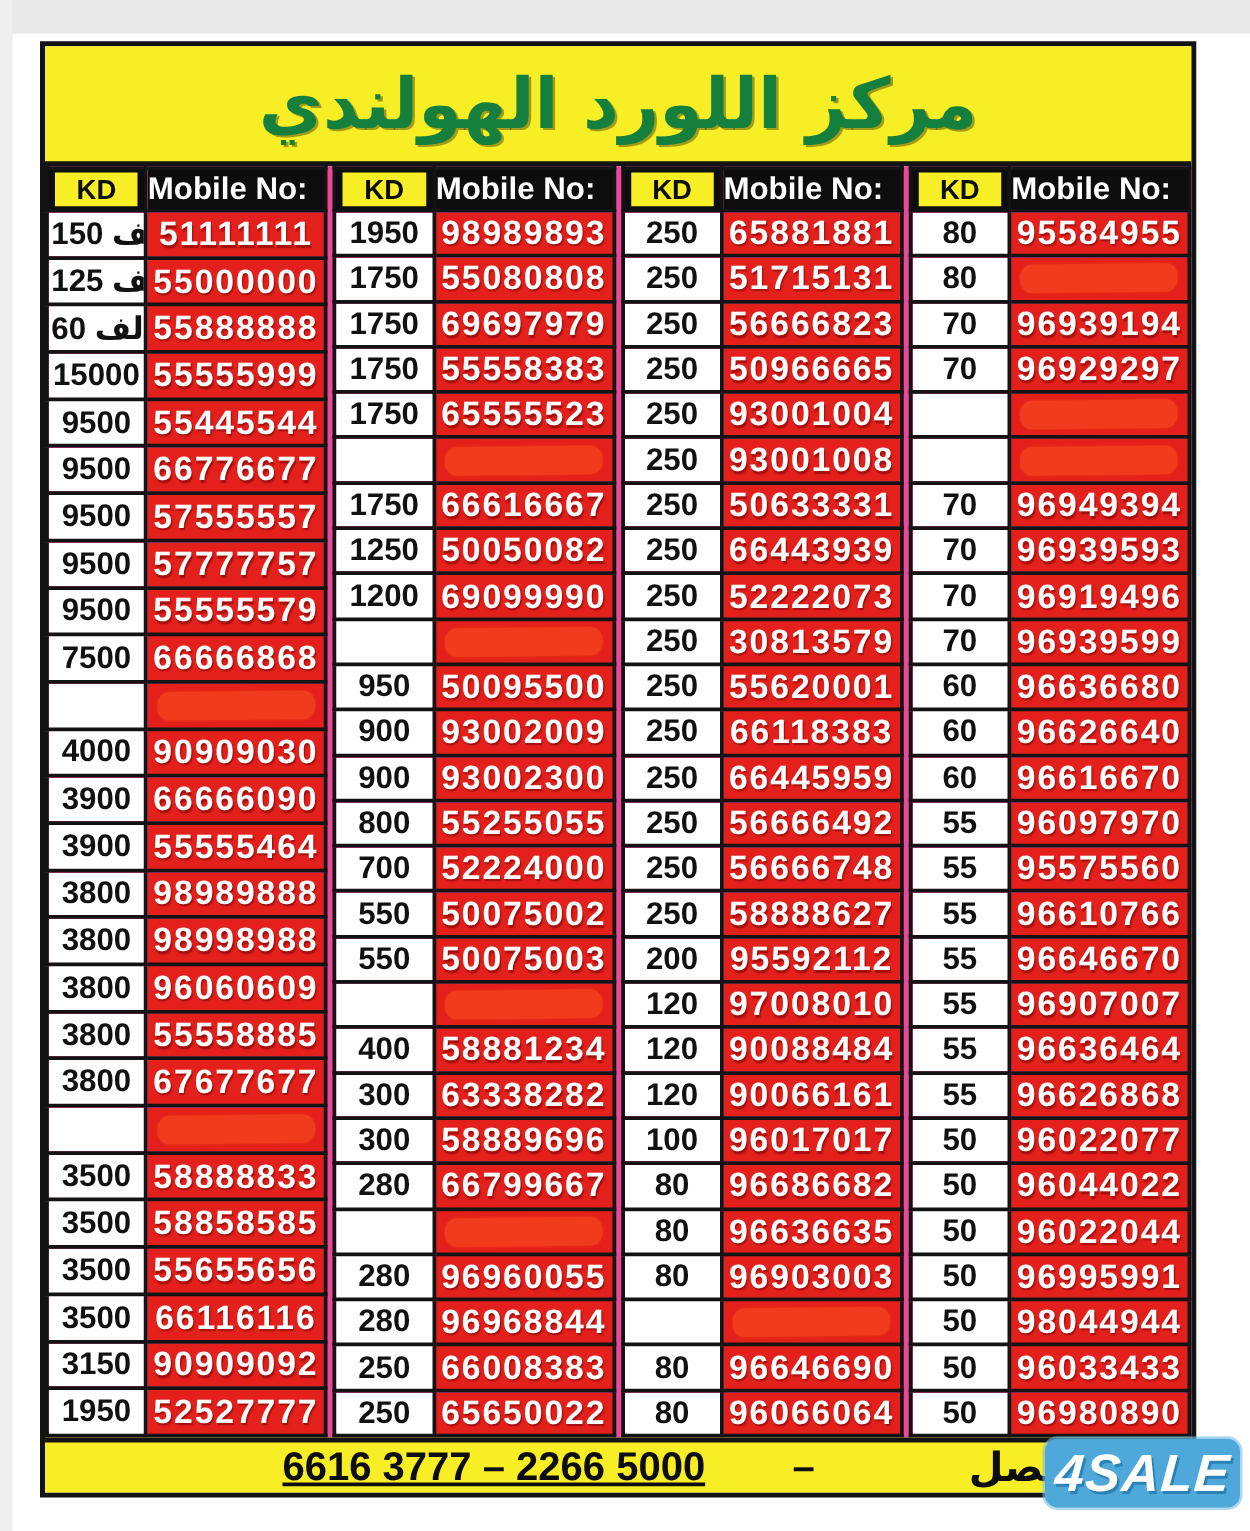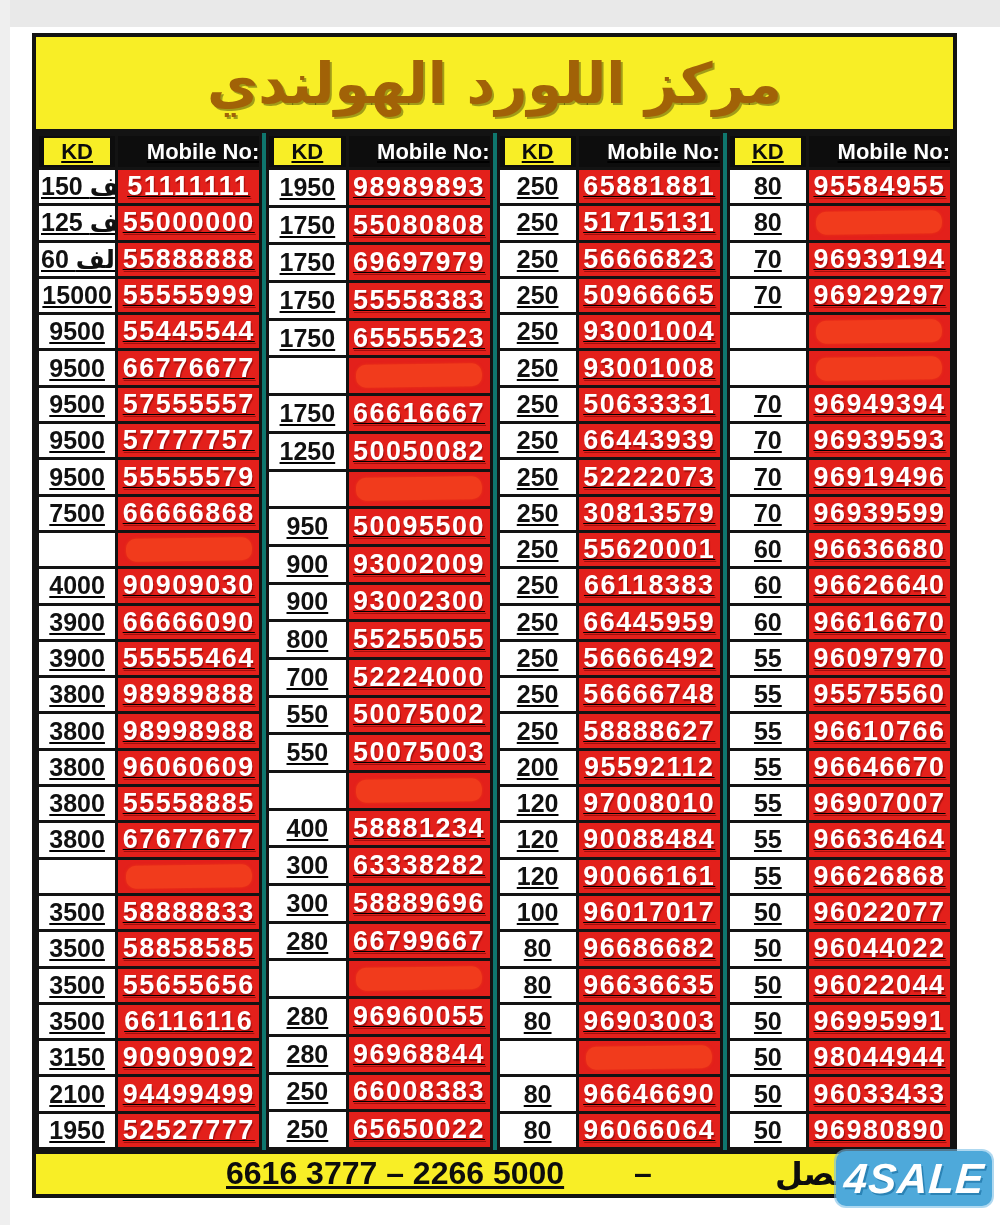--- a/index.html
+++ b/index.html
@@ -26,45 +26,44 @@
     box-sizing:border-box;
   }
   .title-band{
     background:var(--yellow);
     height:92px;
     display:flex;align-items:center;justify-content:center;
     border-bottom:4px solid var(--ink);
   }
   .title-text{
     font-family:"DejaVu Sans",sans-serif;
-    font-weight:bold;font-size:56px;color:#a16207;
+    font-weight:bold;font-size:56px;color:#15803d;
     text-shadow:2px 2px 0 rgba(0,0,0,.35);
     direction:rtl;
   }
 
   .body-area{
     display:grid;
     grid-template-columns:1fr 1fr 1fr 1fr;
     gap:4px;
-    background:#0f766e;
-    text-decoration:underline;
+    background:#ec4899;
   }
   table.pair{width:100%;border-collapse:collapse;table-layout:fixed;}
   col.kd-col{width:35.5%;}
   col.mob-col{width:64.5%;}
 
   thead th{
     background:#0d0d0d;height:31px;border:3px solid var(--ink);
     padding:0;vertical-align:middle;
   }
   th .kd-chip{
     background:var(--yellow);color:#0d0d0d;
     margin:2px 5px;font-weight:bold;font-size:22px;line-height:27px;
   }
-  th.mob-h{color:#ffffff;font-weight:bold;font-size:22px;text-align:right;white-space:nowrap;overflow:hidden;}
+  th.mob-h{color:#ffffff;font-weight:bold;font-size:25px;text-align:left;white-space:nowrap;overflow:hidden;}
 
   td{border:3px solid var(--ink);height:33.3px;padding:0 2px;text-align:center;vertical-align:middle;overflow:hidden;}
   td.kd{
     background:#ffffff;color:#111;font-weight:bold;font-size:25px;
     white-space:nowrap;
     font-family:"Liberation Sans","DejaVu Sans",sans-serif;
   }
   td.mob{background:var(--red);}
   td.mob span{
     color:#ffffff;font-weight:bold;font-size:27px;letter-spacing:1.5px;
@@ -232,24 +231,20 @@
           </tr>
           <tr>
             <td class="kd">3500</td>
             <td class="mob"><span>66116116</span></td>
           </tr>
           <tr>
             <td class="kd">3150</td>
             <td class="mob"><span>90909092</span></td>
           </tr>
           <tr>
-            <td class="kd">2100</td>
-            <td class="mob"><span>94499499</span></td>
-          </tr>
-          <tr>
             <td class="kd">1950</td>
             <td class="mob"><span>52527777</span></td>
           </tr>
         </tbody>
     </table>
 
     <table class="pair">
       <colgroup>
           <col class="kd-col">
           <col class="mob-col">
@@ -291,20 +286,24 @@
           </tr>
           <tr>
             <td class="kd">1750</td>
             <td class="mob"><span>66616667</span></td>
           </tr>
           <tr>
             <td class="kd">1250</td>
             <td class="mob"><span>50050082</span></td>
           </tr>
           <tr>
+            <td class="kd">1200</td>
+            <td class="mob"><span>69099990</span></td>
+          </tr>
+          <tr>
             <td class="kd"></td>
             <td class="mob">
               <div class="redact"></div>
             </td>
           </tr>
           <tr>
             <td class="kd">950</td>
             <td class="mob"><span>50095500</span></td>
           </tr>
           <tr>

